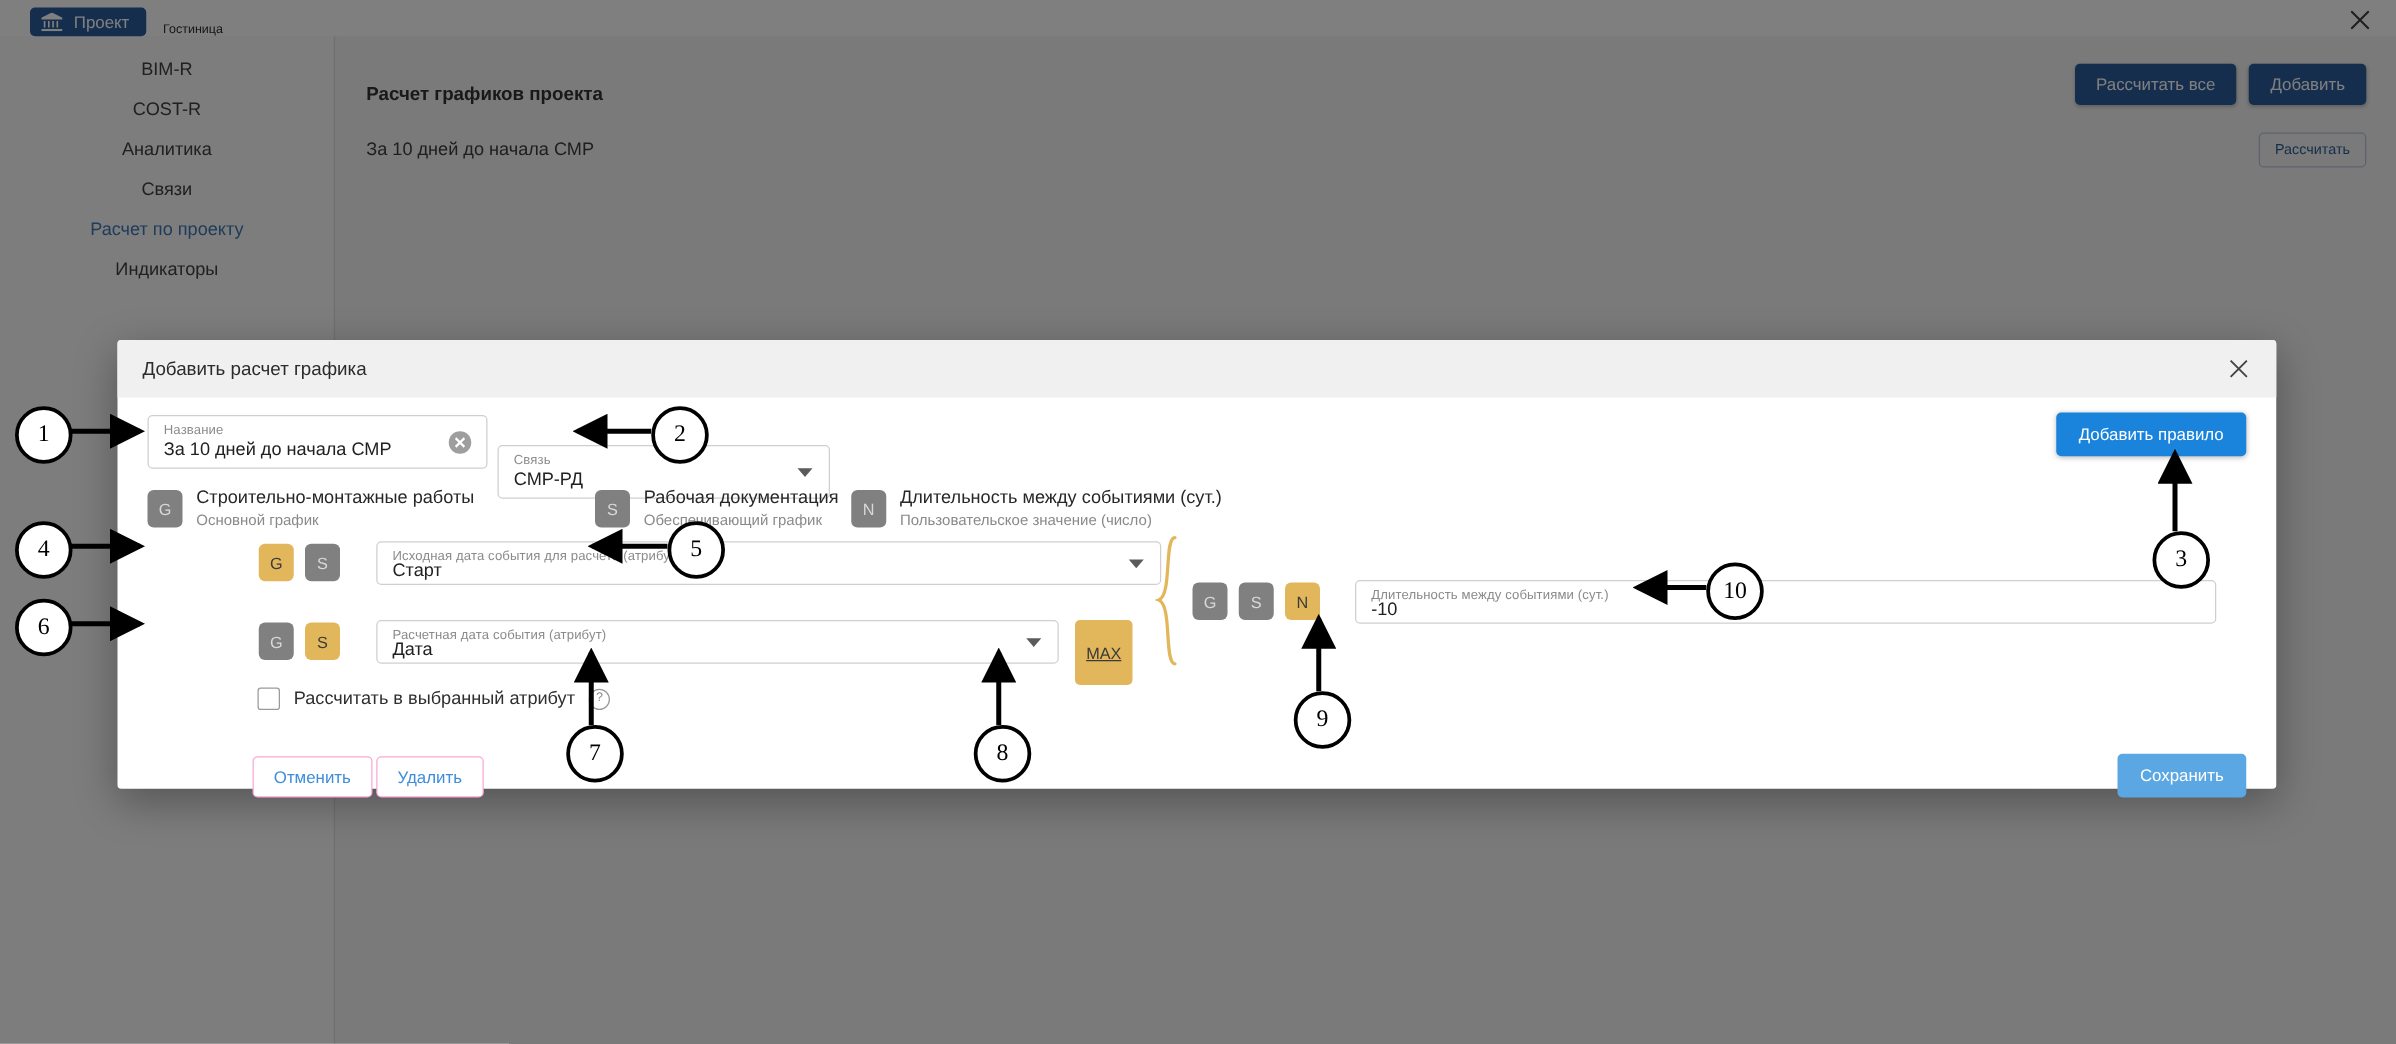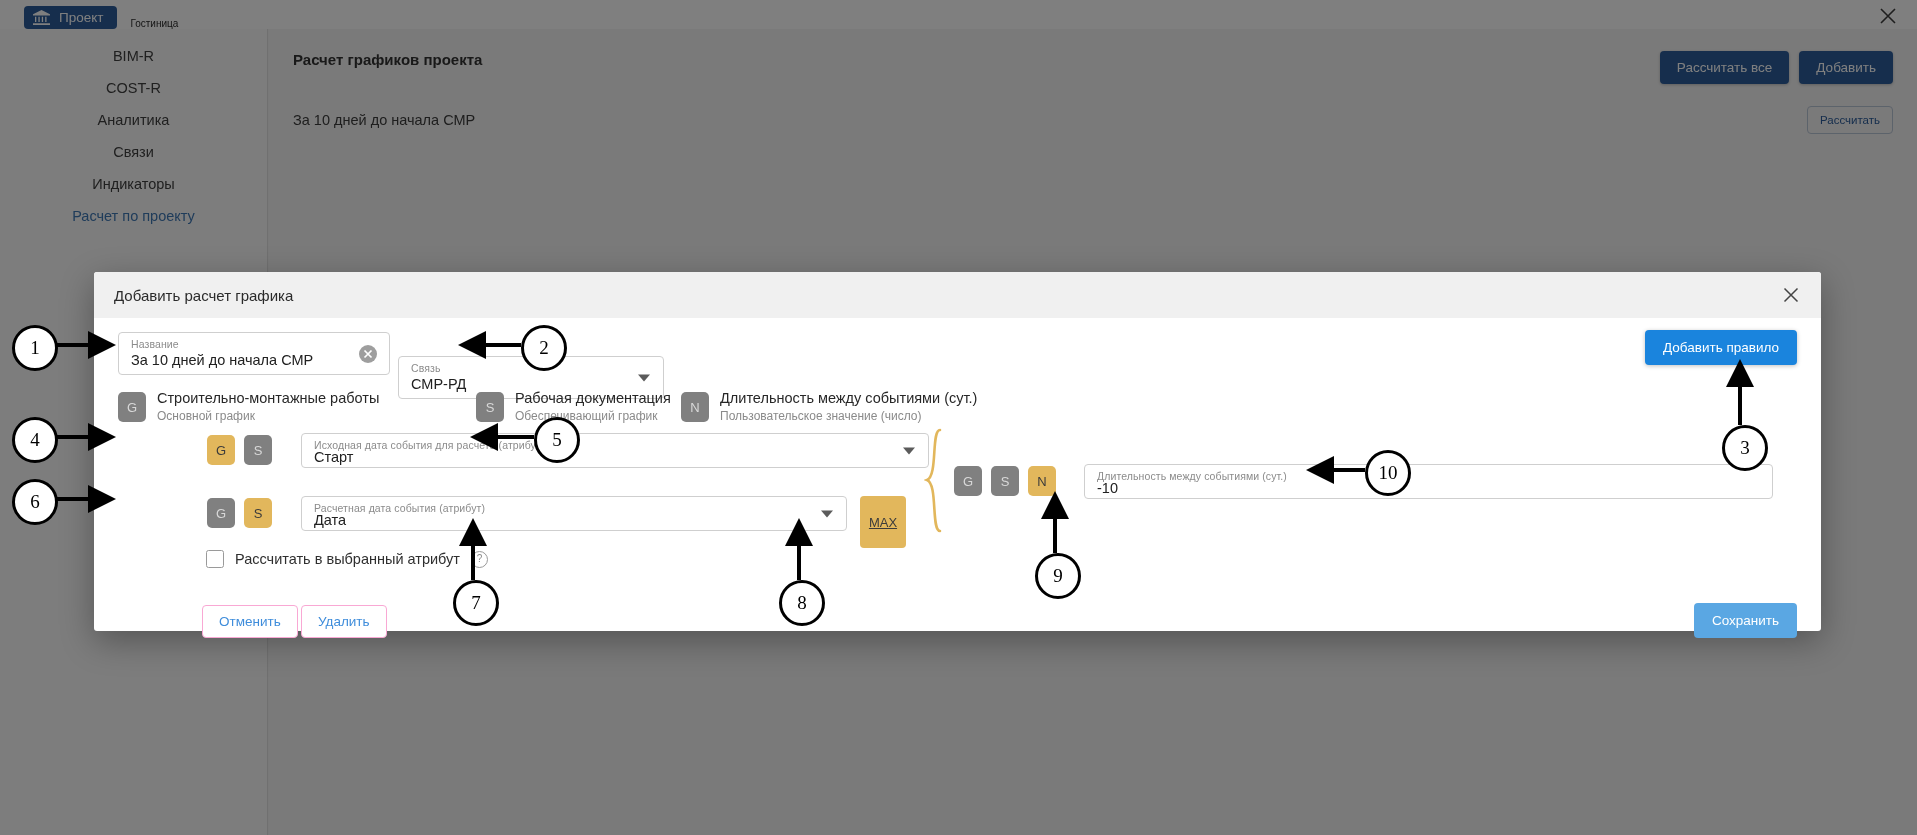--- a/index.html
+++ b/index.html
@@ -23,21 +23,21 @@
   .topbar-close{position:absolute;right:18px;top:5px;width:22px;height:22px;cursor:pointer}
   .topbar-close svg{display:block}
 
   
   .sidebar{position:absolute;left:0;top:29px;width:268px;height:806px;background:#fafafa;
       border-right:1px solid #e1e1e1;box-sizing:border-box;padding-top:11px;}
   .side-item{height:32px;line-height:32px;text-align:center;font-size:14.5px;color:#404040;cursor:pointer;}
   .side-item.active{color:#3f78b5;}
 
   .content{position:absolute;left:269px;top:29px;right:0;bottom:0;background:#f4f4f4;}
-  .content-head{display:flex;align-items:flex-start;justify-content:space-between;
+  .content-head{display:flex;align-items:flex-end;justify-content:space-between;
       padding:22px 24px 0 12px;}
   .content-title{font-size:15px;font-weight:bold;color:#333;padding-left:12px;}
   .head-btns{display:flex;gap:10px;}
   .btn-primary{background:#2c5d9b;color:#fff;border:none;border-radius:4px;font-size:13.5px;
       padding:9px 17px;cursor:pointer;font-family:inherit;box-shadow:0 1px 3px rgba(0,0,0,.22);}
   .row-item{display:flex;align-items:center;justify-content:space-between;
       margin:22px 24px 0 24px;}
   .row-label{font-size:14.5px;color:#3d3d3d;}
   .btn-outline{background:transparent;color:#2c5d9b;border:1px solid #b9c6d6;border-radius:4px;
       font-size:11.5px;padding:7px 12px;cursor:pointer;font-family:inherit;margin-left:37px;}
@@ -122,22 +122,22 @@
           <path d="M4 4 L18 18 M18 4 L4 18" stroke="#3d3d3d" stroke-width="1.6" fill="none"></path>
         </svg>
     </span>
   </div>
 
   <div class="sidebar">
     <div class="side-item">BIM-R</div>
     <div class="side-item">COST-R</div>
     <div class="side-item">Аналитика</div>
     <div class="side-item">Связи</div>
+    <div class="side-item active">Расчет по проекту</div>
     <div class="side-item">Индикаторы</div>
-    <div class="side-item active">Расчет по проекту</div>
   </div>
 
   <div class="content">
     <div class="content-head">
       <div class="content-title">Расчет графиков проекта</div>
       <div class="head-btns">
         <button class="btn-primary">Рассчитать все</button>
         <button class="btn-primary">Добавить</button>
       </div>
     </div>

